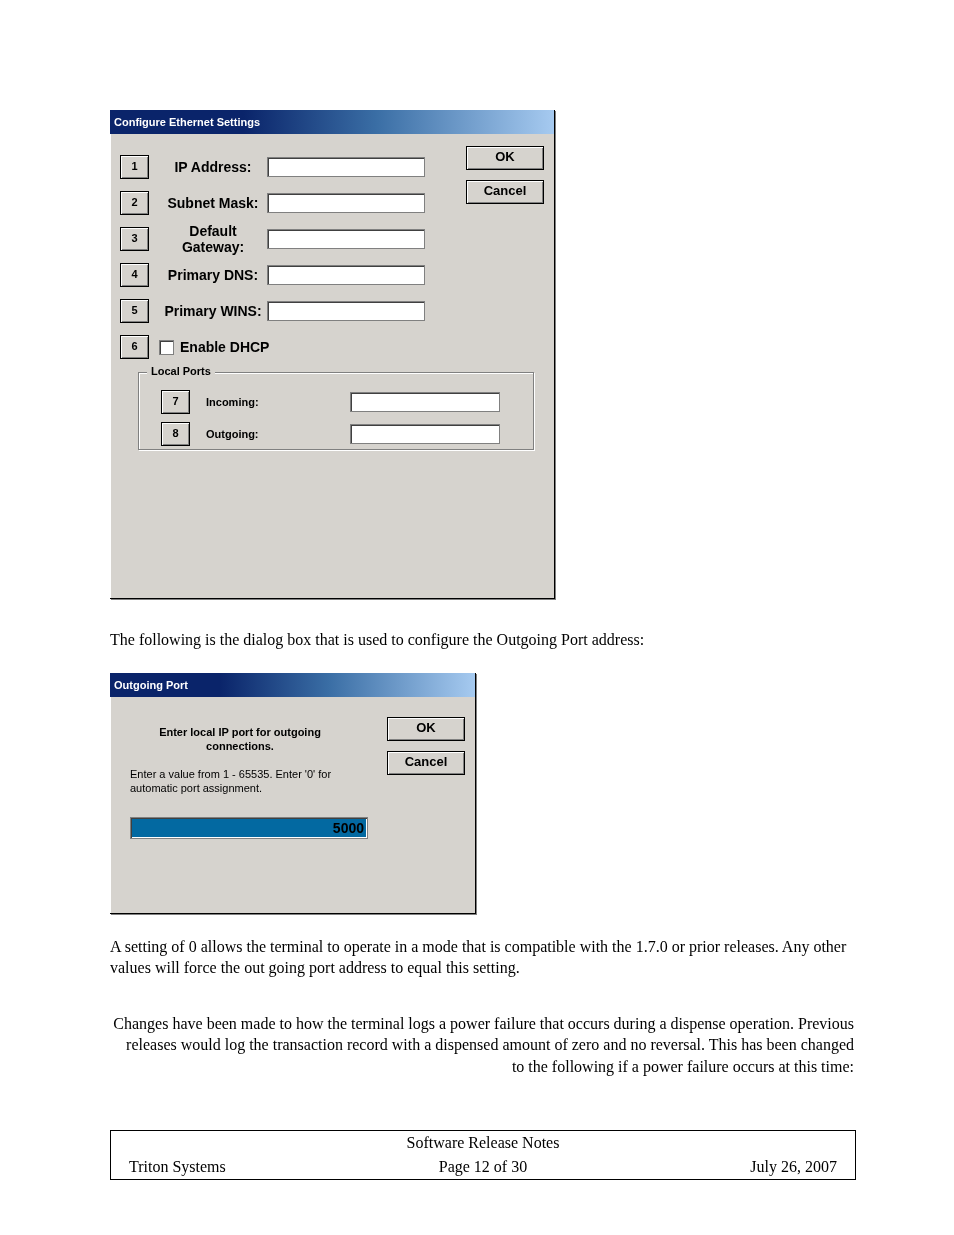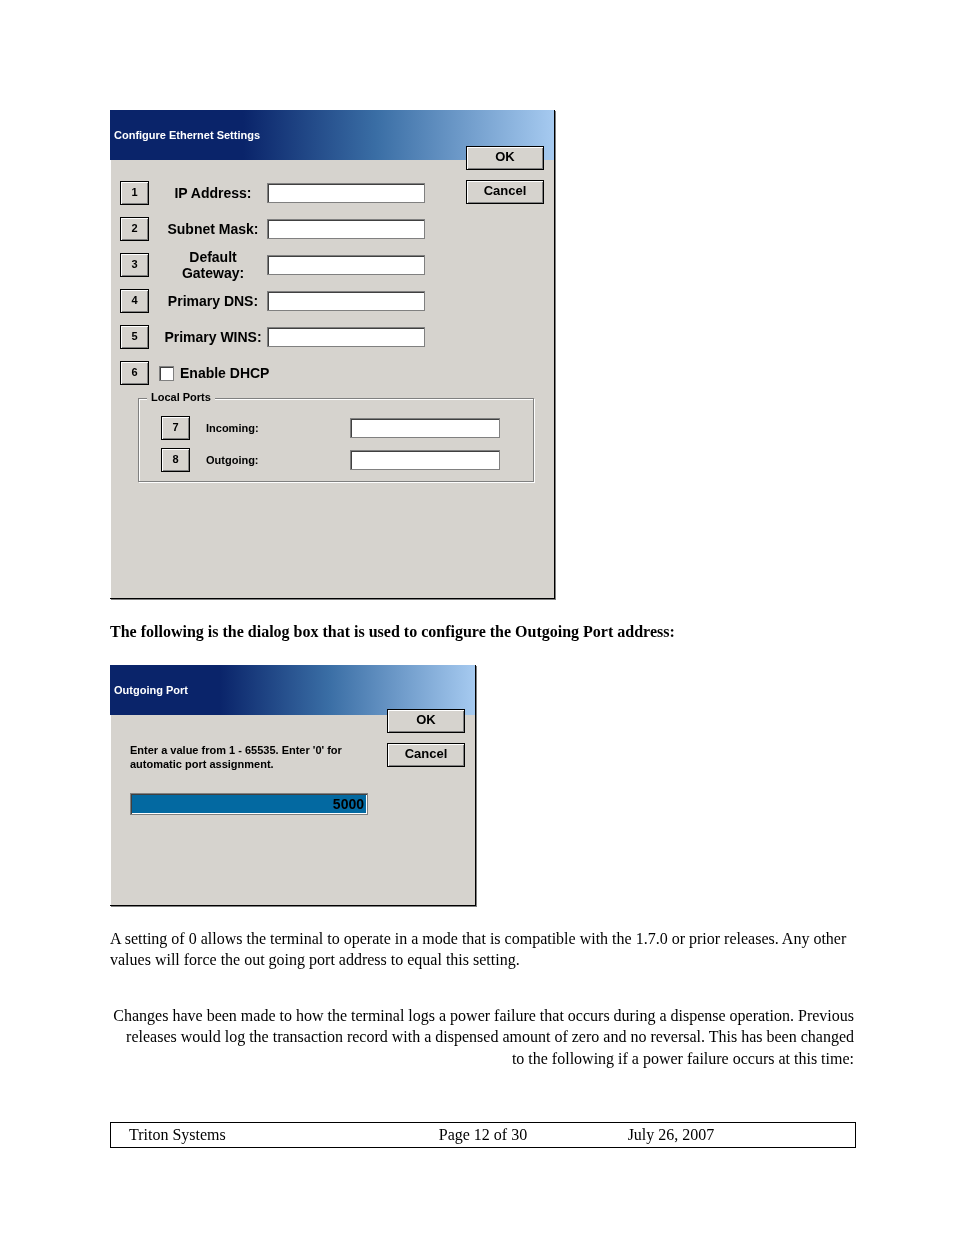--- a/index.html
+++ b/index.html
@@ -24,21 +24,21 @@
     font-family: Tahoma, Arial, sans-serif;
     font-size: 11px;
     color: #000;
     position: relative;
   }
   .dialog.big { width: 444px; height: 488px; }
   .dialog.small { width: 365px; height: 240px; }
   .titlebar {
     height: 18px;
     line-height: 18px;
-    padding: 16px 4px;
+    padding: 3px 4px;
     font-weight: bold;
     color: #fff;
     background: linear-gradient(to right, #0a246a 0%, #0a246a 30%, #3a6ea5 60%, #a6caf0 100%);
     font-size: 11px;
   }
   .dlg-body { position: relative; padding: 22px 10px 10px 10px; }
   .row {
     display: flex;
     align-items: center;
     margin-bottom: 14px;
@@ -102,21 +102,21 @@
     line-height: 20px;
     font-weight: bold;
     font-size: 13px;
     margin-bottom: 10px;
     cursor: pointer;
   }
   .groupbox {
     border: 1px solid #808080;
     box-shadow: inset 1px 1px 0 #fff, 1px 1px 0 #fff;
     margin: 12px 10px 0 18px;
-    padding: 18px 14px 10px 14px;
+    padding: 18px 14px 4px 14px;
     position: relative;
   }
   .groupbox-title {
     position: absolute;
     top: -8px;
     left: 8px;
     background: #d6d3ce;
     padding: 0 4px;
     font-weight: bold;
     font-size: 11px;
@@ -133,24 +133,25 @@
 
   .small-body { padding: 28px 14px 14px 20px; }
   .prompt-main {
     font-weight: bold;
     font-size: 11px;
     text-align: center;
     width: 220px;
     line-height: 14px;
   }
   .prompt-sub {
-    font-weight: bold;
+    font-weight: normal;
     font-size: 11px;
     width: 230px;
     line-height: 14px;
+    margin-top: 14px;
   }
   .big-input-wrap {
     margin: 22px 0 0 0;
   }
   .big-input {
     width: 238px;
     height: 22px;
     background: #0369a1;
     border: 1px solid #808080;
     box-shadow: inset 1px 1px 0 #404040, inset -1px -1px 0 #fff;
@@ -161,37 +162,37 @@
     font-weight: bold;
     text-align: right;
     line-height: 20px;
   }
 
   .para {
     margin: 22px 0 0 0;
     font-size: 16px;
     line-height: 1.35;
   }
-  .para.top { margin-top: 22px; font-weight: bold; }
+  .para.top { margin-top: 30px; }
 
   .footer-table {
     margin-top: 52px;
     border: 1px solid #000;
     border-collapse: collapse;
     width: 746px;
     font-size: 16px;
   }
   .footer-table td {
     padding: 3px 18px;
     vertical-align: bottom;
   }
   .footer-top { text-align: center; }
   .footer-left { text-align: left; width:33%; }
   .footer-mid { text-align: center; width:34%; }
-  .footer-right { text-align: left; width:33%; }
+  .footer-right { text-align: right; width:33%; }
 </style>
 </head>
 <body>
 
 <div class="page">
 
   <div class="dialog big">
     <div class="titlebar">Configure Ethernet Settings</div>
 
     <div class="right-btns">
@@ -251,33 +252,37 @@
 
   <div class="dialog small" style="margin-top:22px;">
     <div class="titlebar">Outgoing Port</div>
 
     <div class="right-btns small-top">
       <div class="dlg-btn">OK</div>
       <div class="dlg-btn">Cancel</div>
     </div>
 
     <div class="small-body">
+      <div class="prompt-main">Enter local IP port for outgoing connections.</div>
       <div class="prompt-sub">Enter a value from 1 - 65535. Enter '0' for automatic port assignment.</div>
       <div class="big-input-wrap">
         <div class="big-input">5000</div>
       </div>
     </div>
   </div>
 
   <p class="para">A setting of 0 allows the terminal to operate in a mode that is compatible with the 1.7.0 or prior releases.  Any other values will force the out going port address to equal this setting.</p>
 
   <p class="para" style="margin-top:34px;text-align:right;">Changes have been made to how the terminal logs a power failure that occurs during a dispense operation.  Previous releases would log the transaction record with a dispensed amount of zero and no reversal.  This has been changed to the following if a power failure occurs at this time:</p>
 
   <table class="footer-table">
     <tbody>
+        <tr>
+          <td colspan="3" class="footer-top">Software Release Notes</td>
+        </tr>
     <tr>
       <td class="footer-left">Triton Systems</td>
       <td class="footer-mid">Page 12 of 30</td>
       <td class="footer-right">July 26, 2007</td>
     </tr>
   </tbody>
     </table>
 
 </div>
 

